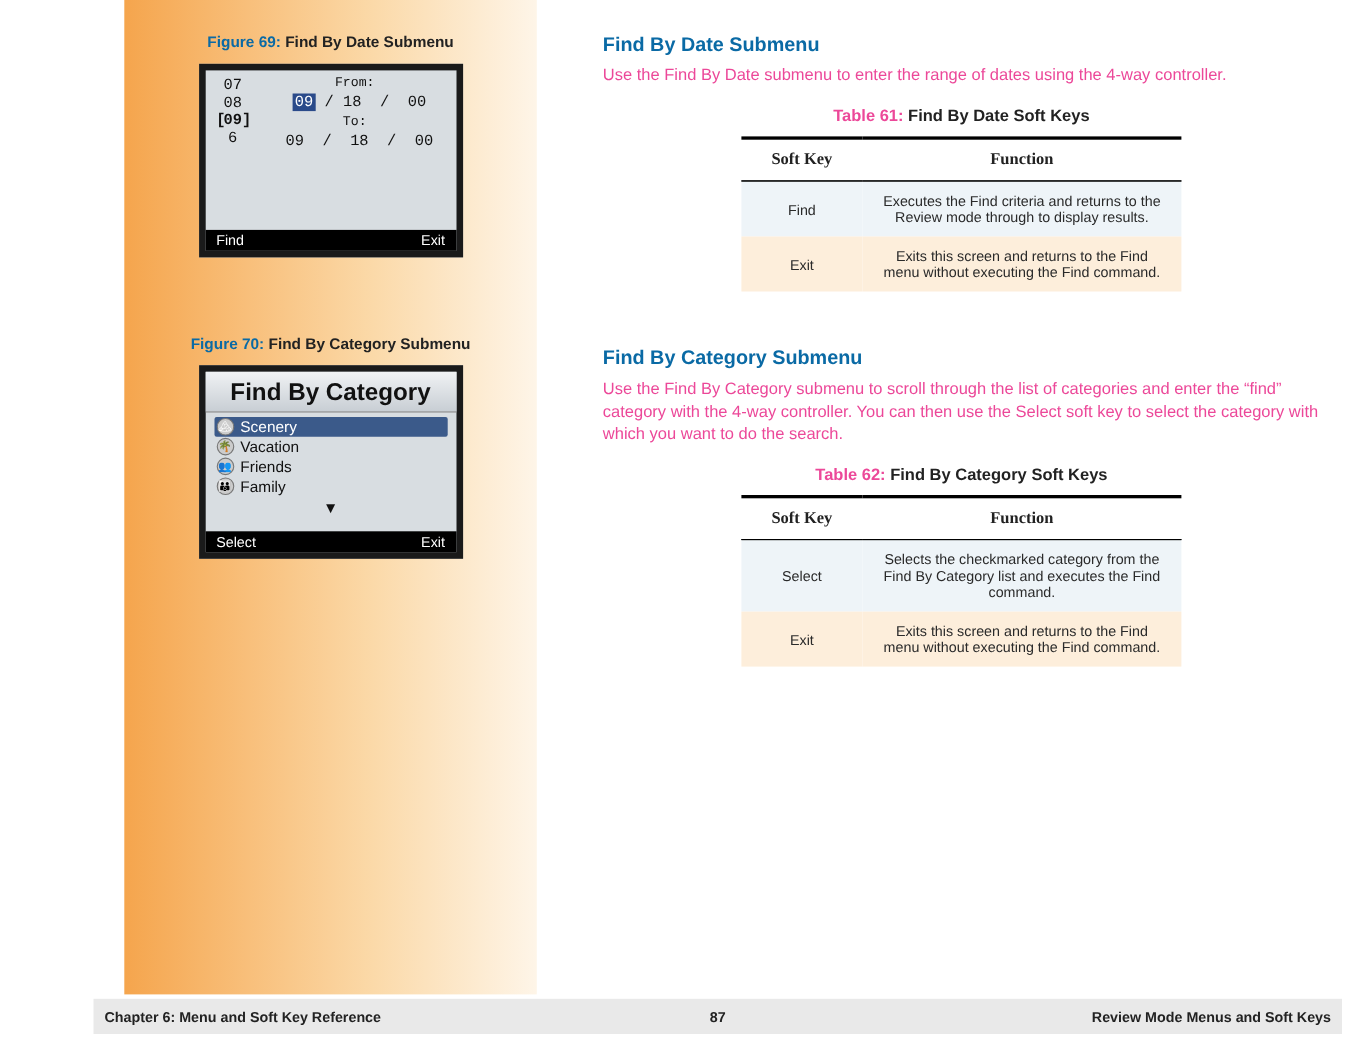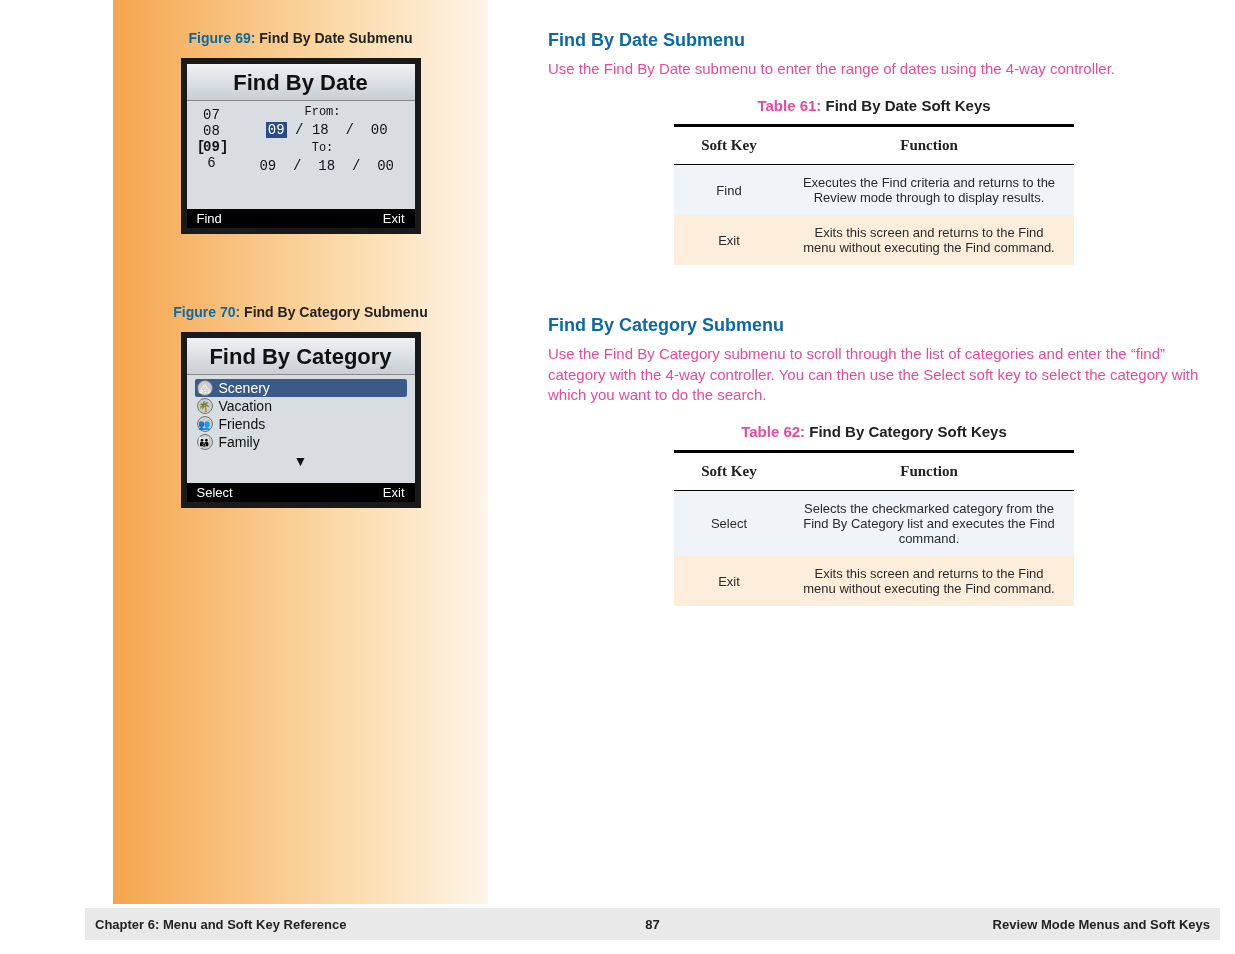--- a/index.html
+++ b/index.html
@@ -140,21 +140,20 @@
 <div class="page">
 
   <div class="sidebar">
 
     <div class="fig-caption">
       <span class="fig-label">Figure 69:</span>
       <span class="fig-text">Find By Date Submenu</span>
     </div>
 
     <div class="screen">
-      <div class="screen-title">Find By Date</div>
       <div class="screen-body">
         <div class="date-col-left">
           <div>07</div>
           <div>08</div>
           <div class="sel"><span class="bracket">[</span><span>09</span><span class="bracket">]</span></div>
           <div>6</div>
         </div>
         <div class="date-col-right">
           <span class="date-lbl">From:</span>
           <div class="date-row">

